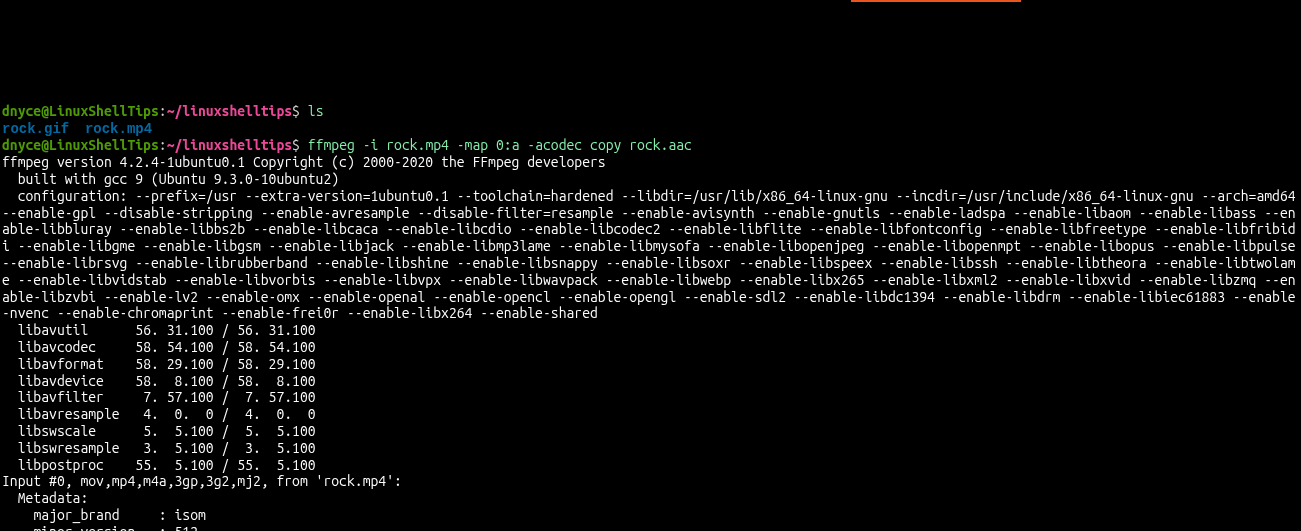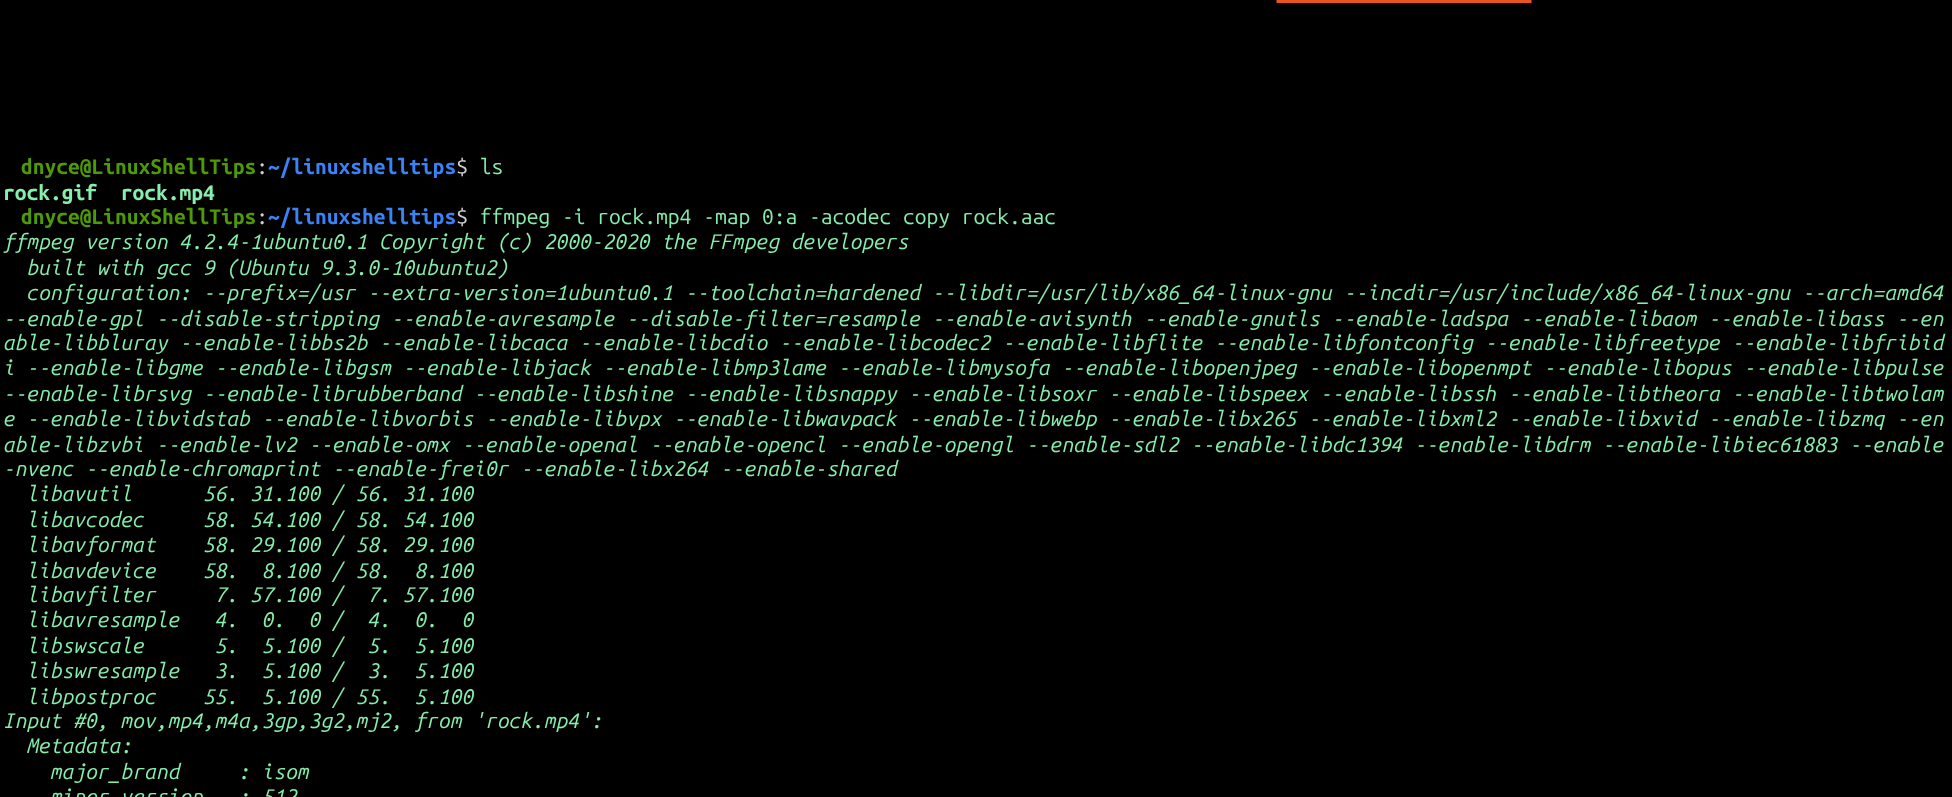--- a/index.html
+++ b/index.html
@@ -20,27 +20,27 @@
       overflow: hidden;
     }
     .top-accent {
       position: absolute;
       top: 0;
       right: 280px;
       width: 170px;
       height: 2px;
       background: #e95420;
     }
-    .user { color: #4e9a06; font-weight: bold; margin-left: 12px; }
+    .user { color: #4e9a06; font-weight: bold; }
     .colon { color: #d0d0d0; }
-    .path { color: #3b82f6; font-weight: bold; }
+    .path { color: #ec4899; font-weight: bold; }
     .dollar { color: #d0d0d0; }
     .cmd { color: #86efac; }
-    .file-purple { color: #86efac; font-weight: bold; }
-    .output { color: #86efac; font-style: italic; }
+    .file-purple { color: #0369a1; font-weight: bold; font-family: Liberation Mono, monospace; }
+    .output { color: #ffffff; }
     .line { display: block; }
   </style>
 </head>
 <body>
 
 <div class="top-accent"></div>
 
 
 
 <span class="line"><span class="user">dnyce@LinuxShellTips</span><span class="colon">:</span><span class="path">~/linuxshelltips</span><span class="dollar">$ </span><span class="cmd">ls</span></span><span class="line"><span class="file-purple">rock.gif</span><span>  </span><span class="file-purple">rock.mp4</span></span><span class="line"><span class="user">dnyce@LinuxShellTips</span><span class="colon">:</span><span class="path">~/linuxshelltips</span><span class="dollar">$ </span><span class="cmd">ffmpeg -i rock.mp4 -map 0:a -acodec copy rock.aac</span></span><span class="line output">ffmpeg version 4.2.4-1ubuntu0.1 Copyright (c) 2000-2020 the FFmpeg developers</span><span class="line output">  built with gcc 9 (Ubuntu 9.3.0-10ubuntu2)</span><span class="line output">  configuration: --prefix=/usr --extra-version=1ubuntu0.1 --toolchain=hardened --libdir=/usr/lib/x86_64-linux-gnu --incdir=/usr/include/x86_64-linux-gnu --arch=amd64 --enable-gpl --disable-stripping --enable-avresample --disable-filter=resample --enable-avisynth --enable-gnutls --enable-ladspa --enable-libaom --enable-libass --enable-libbluray --enable-libbs2b --enable-libcaca --enable-libcdio --enable-libcodec2 --enable-libflite --enable-libfontconfig --enable-libfreetype --enable-libfribidi --enable-libgme --enable-libgsm --enable-libjack --enable-libmp3lame --enable-libmysofa --enable-libopenjpeg --enable-libopenmpt --enable-libopus --enable-libpulse --enable-librsvg --enable-librubberband --enable-libshine --enable-libsnappy --enable-libsoxr --enable-libspeex --enable-libssh --enable-libtheora --enable-libtwolame --enable-libvidstab --enable-libvorbis --enable-libvpx --enable-libwavpack --enable-libwebp --enable-libx265 --enable-libxml2 --enable-libxvid --enable-libzmq --enable-libzvbi --enable-lv2 --enable-omx --enable-openal --enable-opencl --enable-opengl --enable-sdl2 --enable-libdc1394 --enable-libdrm --enable-libiec61883 --enable-nvenc --enable-chromaprint --enable-frei0r --enable-libx264 --enable-shared</span><span class="line output">  libavutil      56. 31.100 / 56. 31.100</span><span class="line output">  libavcodec     58. 54.100 / 58. 54.100</span><span class="line output">  libavformat    58. 29.100 / 58. 29.100</span><span class="line output">  libavdevice    58.  8.100 / 58.  8.100</span><span class="line output">  libavfilter     7. 57.100 /  7. 57.100</span><span class="line output">  libavresample   4.  0.  0 /  4.  0.  0</span><span class="line output">  libswscale      5.  5.100 /  5.  5.100</span><span class="line output">  libswresample   3.  5.100 /  3.  5.100</span><span class="line output">  libpostproc    55.  5.100 / 55.  5.100</span><span class="line output">Input #0, mov,mp4,m4a,3gp,3g2,mj2, from 'rock.mp4':</span><span class="line output">  Metadata:</span><span class="line output">    major_brand     : isom</span><span class="line output">    minor_version   : 512</span>

